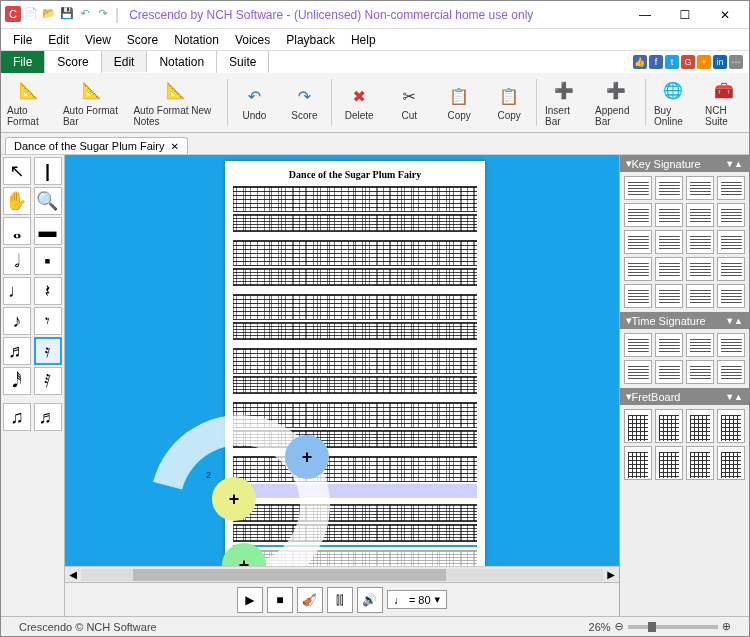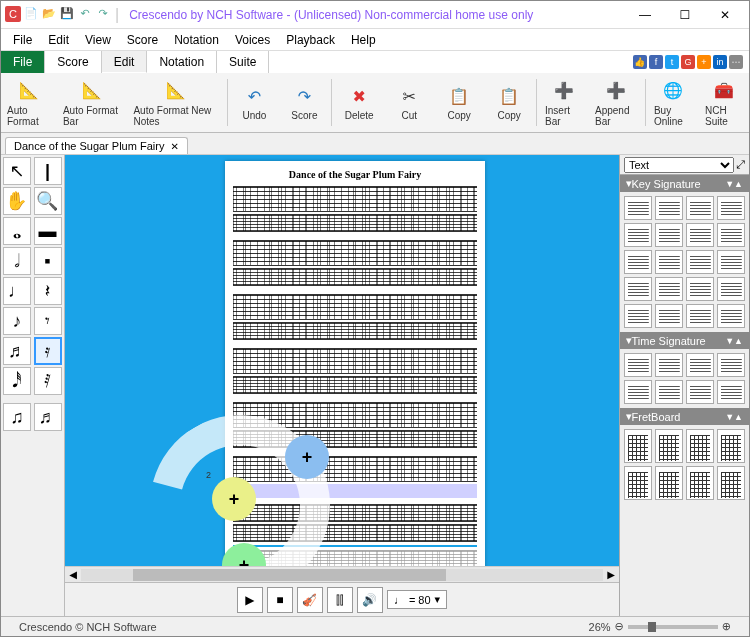--- a/index.html
+++ b/index.html
@@ -282,24 +282,20 @@
       <div class="pbtn2">▶</div>
       <div class="pbtn2">■</div>
       <div class="pbtn2">🎻</div>
       <div class="pbtn2">⫿⫿</div>
       <div class="pbtn2">🔊</div>
       <div class="tempo">♩ <span>= 80</span> ▾</div>
     </div>
   </div>
 
   <div class="rpanel">
-    <div class="rhead-sel">
-      <select><option>Text</option></select>
-      <span style="margin-left:2px">⤢</span>
-    </div>
     <div class="rsec-title">▾ <span>Key Signature</span><span class="arrow">▼▲</span></div>
     <div class="rgrid">
       <div class="rcell"></div>
         <div class="rcell"></div>
         <div class="rcell"></div>
         <div class="rcell"></div>
       <div class="rcell"></div>
         <div class="rcell"></div>
         <div class="rcell"></div>
         <div class="rcell"></div>

